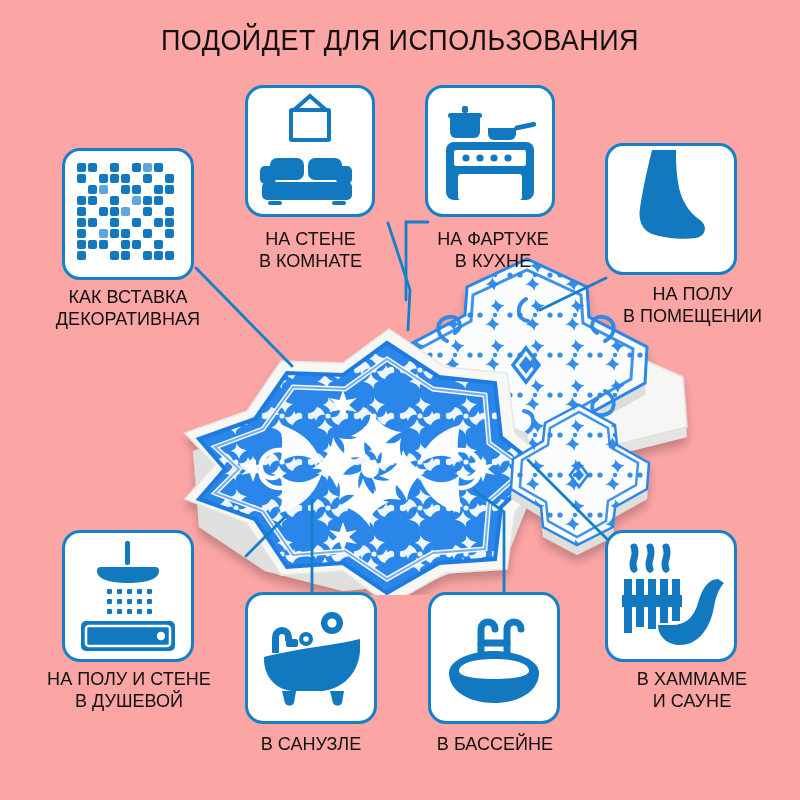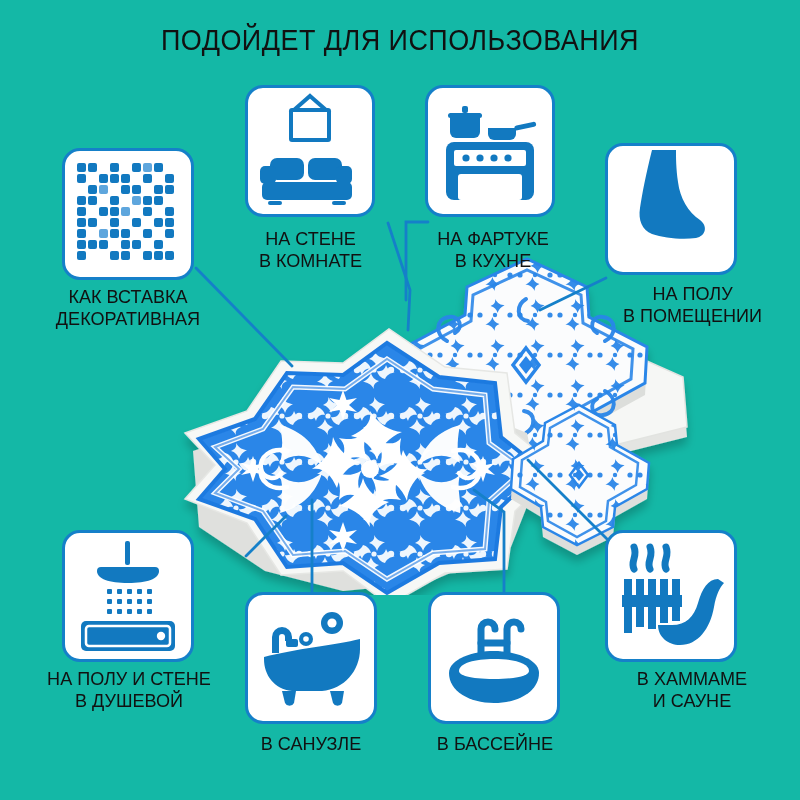--- a/index.html
+++ b/index.html
@@ -4,21 +4,21 @@
 <style>
   html, body {
     margin: 0;
     padding: 0;
     background: #ffffff;
   }
   #stage {
     position: relative;
     width: 800px;
     height: 800px;
-    background: #14b8a6;
+    background: #fca5a5;
     overflow: hidden;
     font-family: "Liberation Sans", "DejaVu Sans", sans-serif;
   }
 
   
   #title {
     position: absolute;
     left: 0;
     top: 24px;
     width: 800px;

